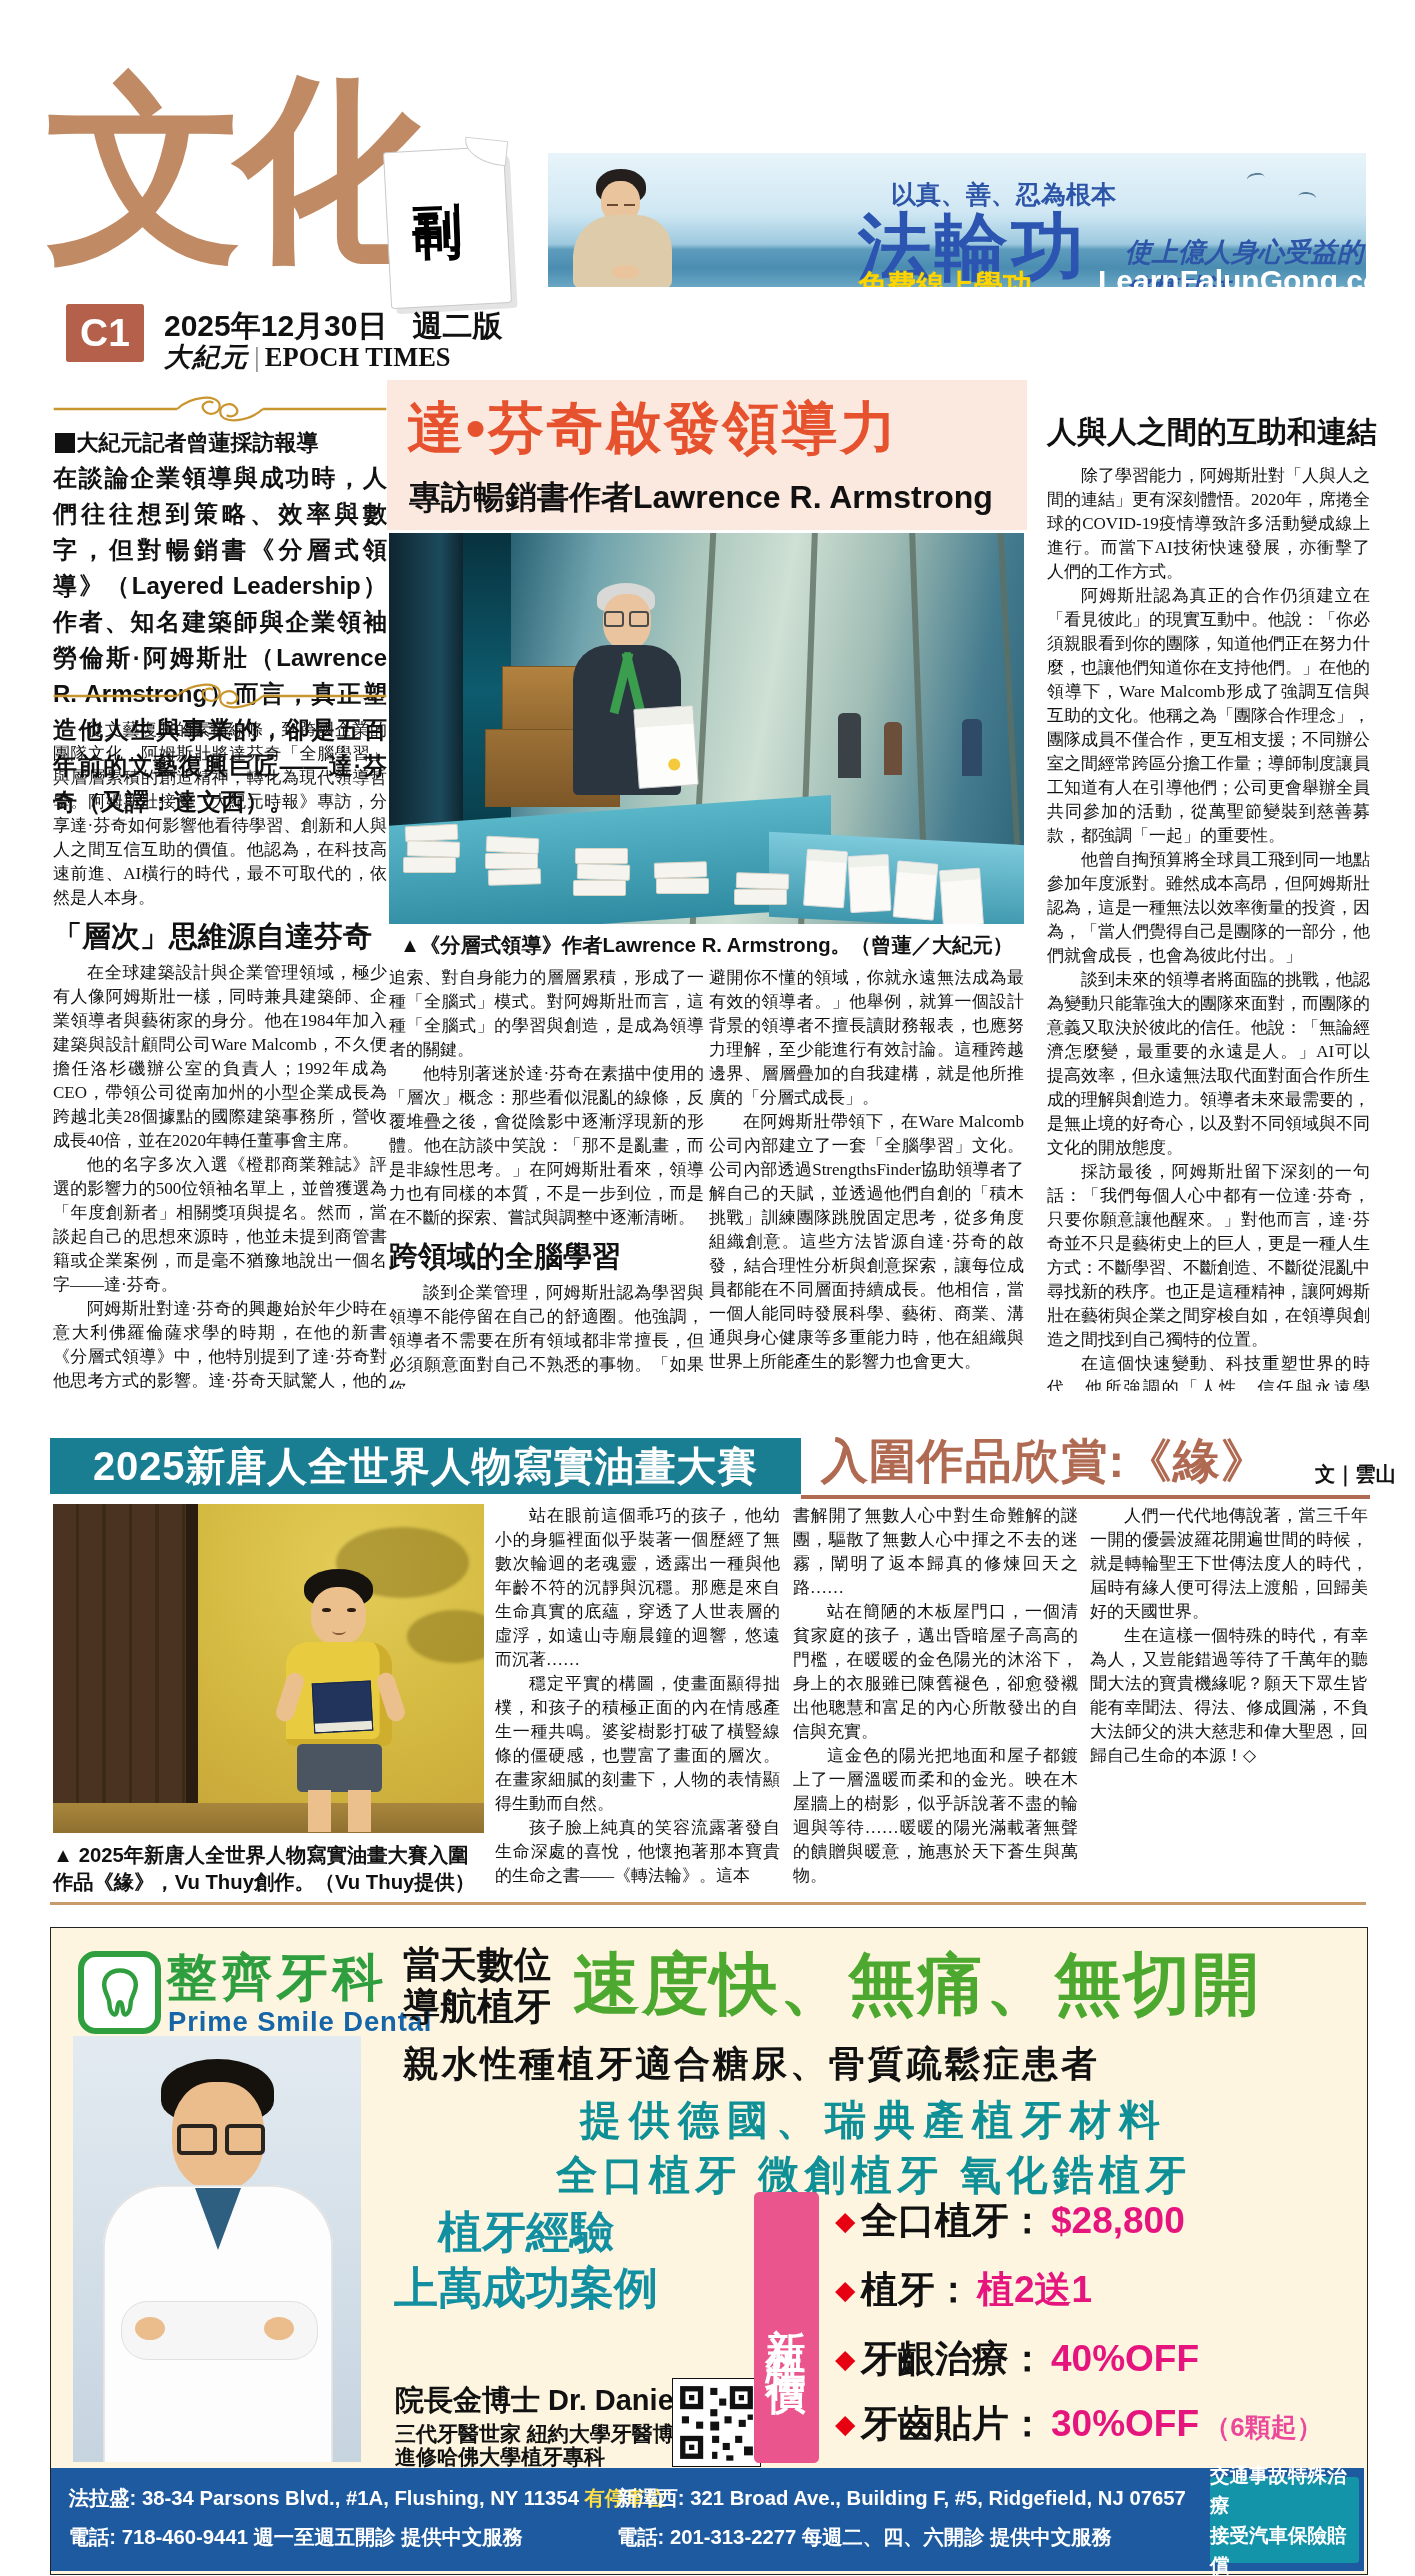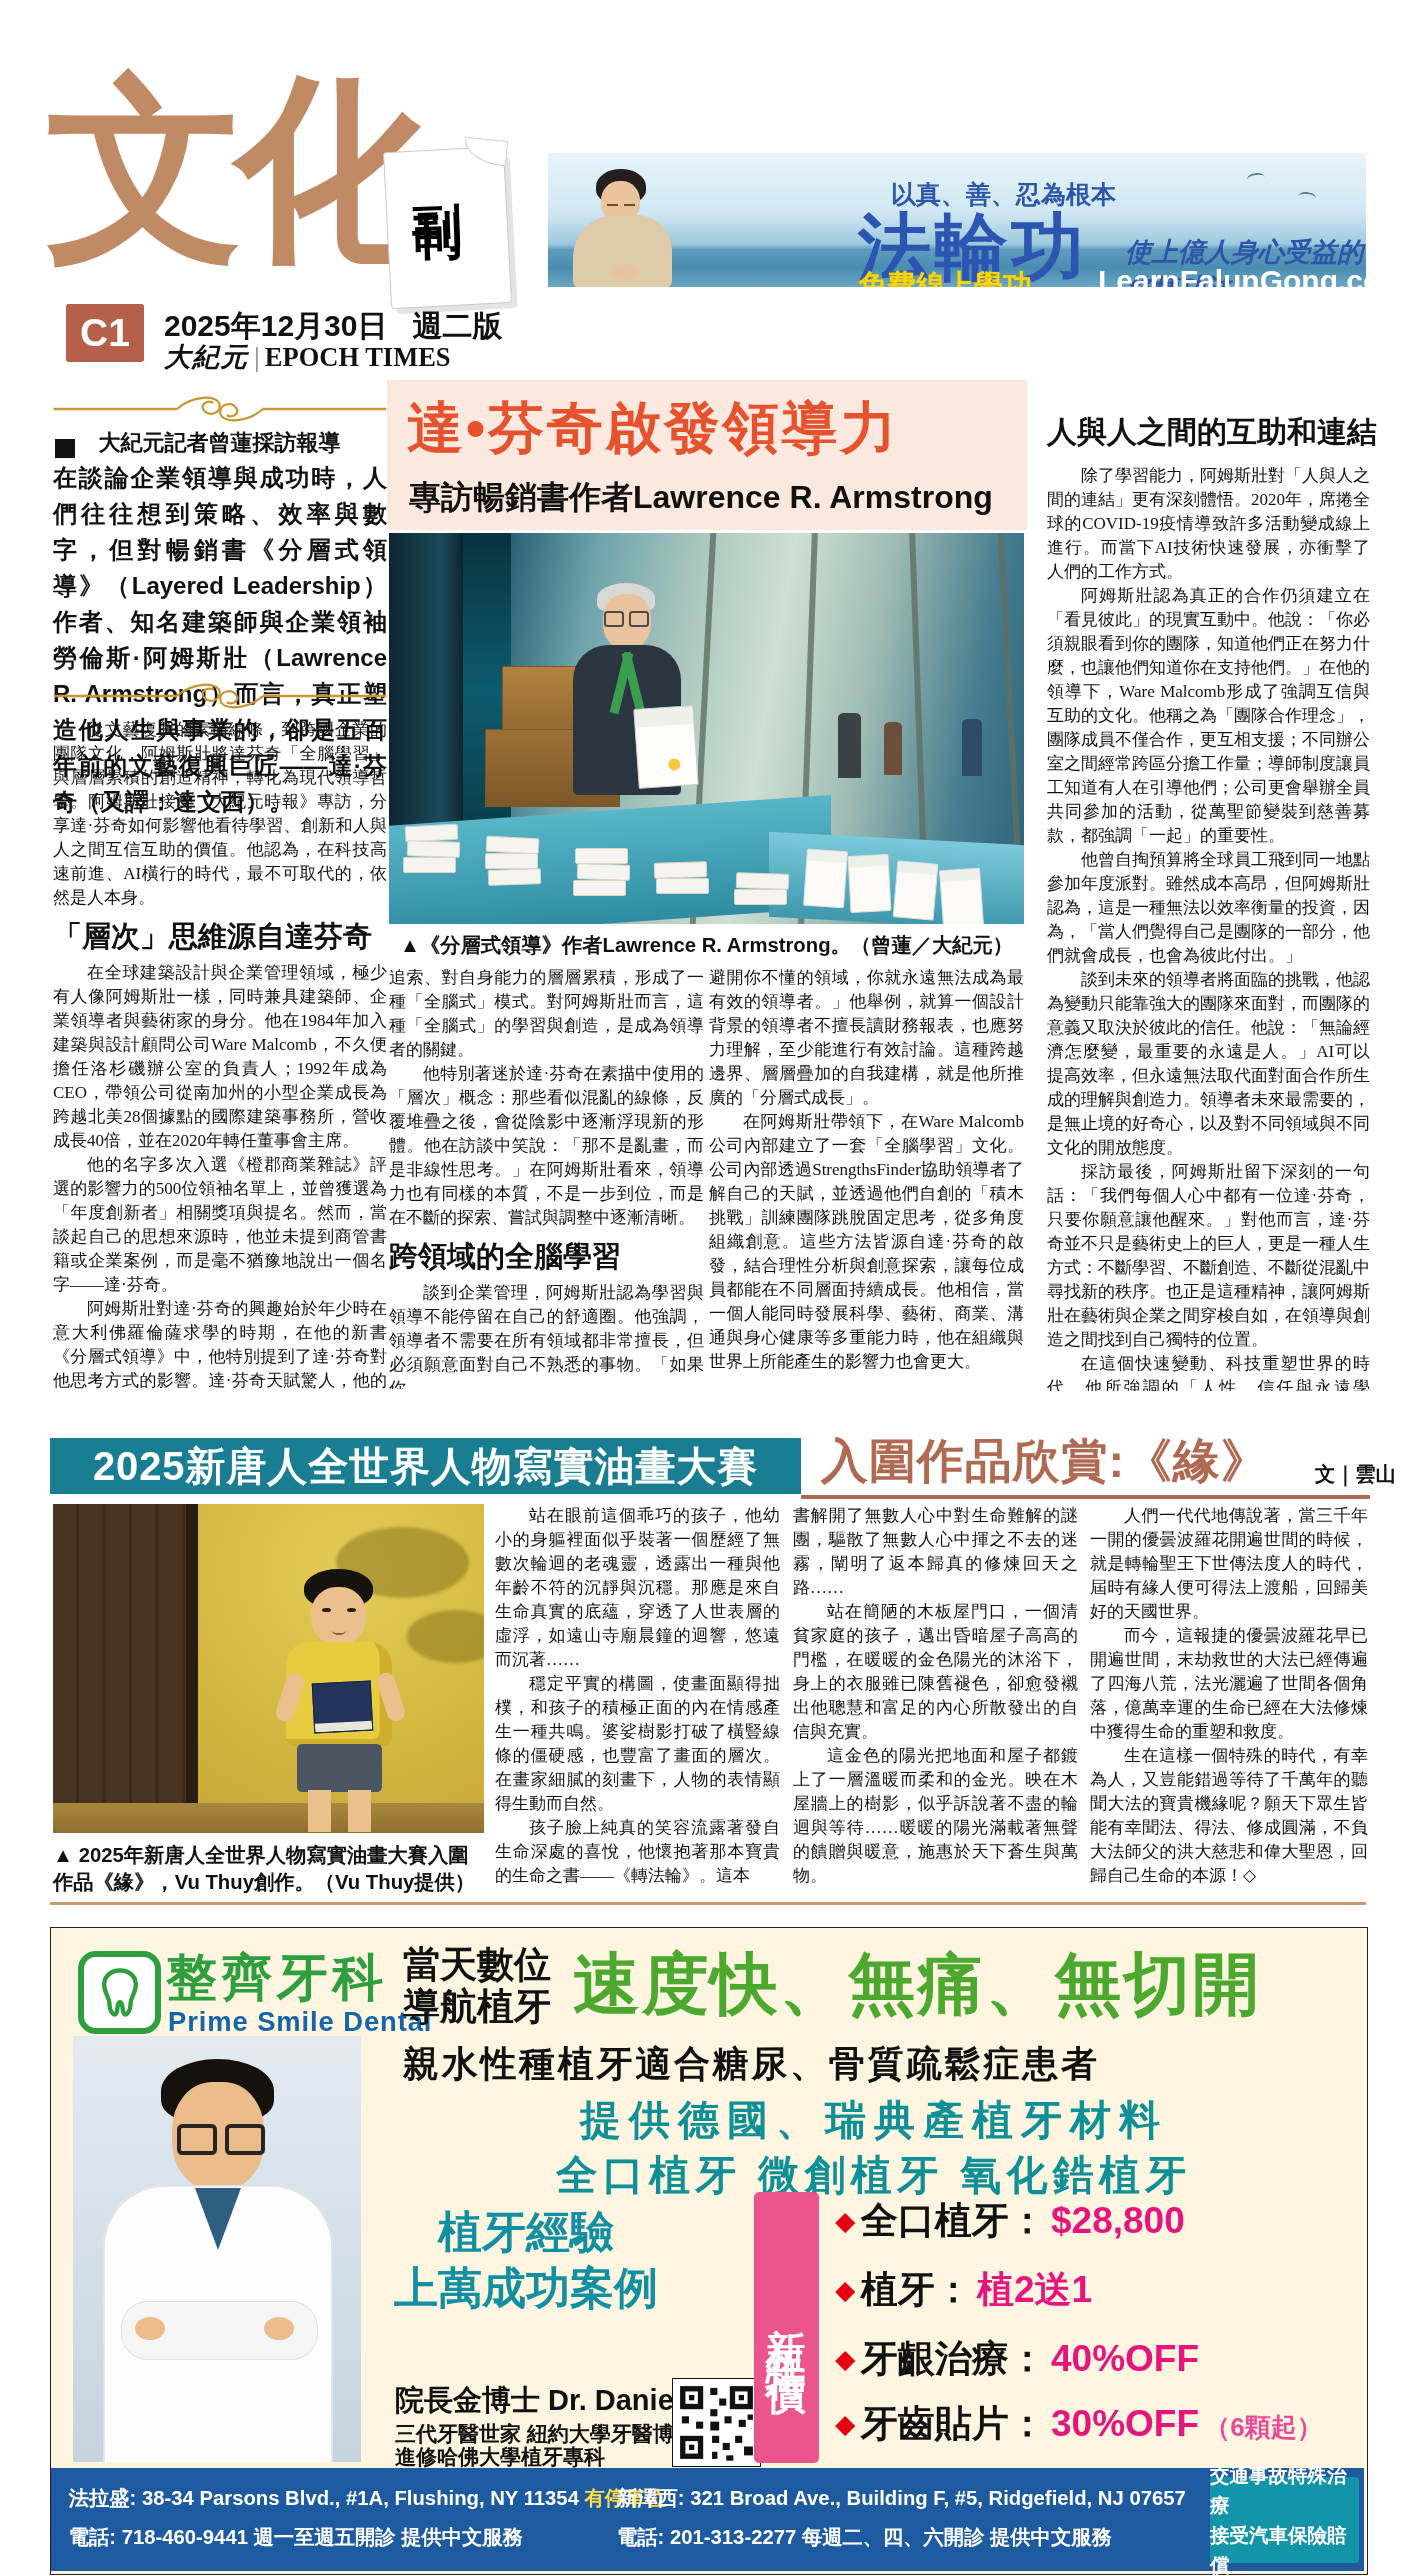--- a/index.html
+++ b/index.html
@@ -34,21 +34,21 @@
   .b-slogan{left:343px;top:25px;font-size:25px;font-weight:800;color:#2d55a8;}
   .b-title{left:310px;top:46px;font-size:73px;font-weight:900;color:#2b55b0;
            font-family:"Liberation Serif","DejaVu Serif",serif;letter-spacing:3.5px;}
   .b-sub{left:577px;top:81px;font-size:26.5px;font-weight:700;color:#2d55a8;
          font-family:"Liberation Serif","DejaVu Serif",serif;font-style:italic;}
   .b-cta{left:310px;top:113px;font-size:29px;font-weight:900;color:#ffd400;text-shadow:0 0 1.8px #8a6;}
   .b-url{left:550px;top:111px;font-size:30px;font-weight:800;color:#fff;}
   
   .orn{width:334px;height:30px;}
   
-  .kicker{left:55px;top:428px;font-size:22px;font-weight:900;display:flex;align-items:flex-end;gap:24px;}
+  .kicker{left:55px;top:428px;font-size:22px;font-weight:900;display:flex;align-items:center;gap:2px;}
   .ksq{width:19.5px;height:19.5px;background:#111;display:inline-block;}
   .lead{left:53px;top:460px;width:334px;font-size:24px;line-height:36px;font-weight:800;
         text-align:justify;color:#111;}
   .serifcol{font-family:"Liberation Serif","DejaVu Serif",serif;font-size:17px;line-height:24px;
         text-align:justify;overflow:hidden;}
   .serifcol p{margin:0;text-indent:2em;}
   .serifcol p.noind{text-indent:0;}
   .subhead{font-size:29px;font-weight:900;font-family:"Liberation Sans","DejaVu Sans",sans-serif;
         margin:8.8px 0 7px;line-height:1.2;}
   .col-l{left:53px;top:718px;width:334px;height:672px;}
@@ -321,21 +321,20 @@
   <p>穩定平實的構圖，使畫面顯得拙樸，和孩子的積極正面的內在情感產生一種共鳴。婆娑樹影打破了橫豎線條的僵硬感，也豐富了畫面的層次。在畫家細膩的刻畫下，人物的表情顯得生動而自然。</p>
   <p>孩子臉上純真的笑容流露著發自生命深處的喜悅，他懷抱著那本寶貴的生命之書——《轉法輪》。這本</p>
 </div>
 <div class="abs serifcol c2b">
   <p class="noind">書解開了無數人心中對生命難解的謎團，驅散了無數人心中揮之不去的迷霧，闡明了返本歸真的修煉回天之路……</p>
   <p>站在簡陋的木板屋門口，一個清貧家庭的孩子，邁出昏暗屋子高高的門檻，在暖暖的金色陽光的沐浴下，身上的衣服雖已陳舊褪色，卻愈發襯出他聰慧和富足的內心所散發出的自信與充實。</p>
   <p>這金色的陽光把地面和屋子都鍍上了一層溫暖而柔和的金光。映在木屋牆上的樹影，似乎訴說著不盡的輪迴與等待……暖暖的陽光滿載著無聲的饋贈與暖意，施惠於天下蒼生與萬物。</p>
 </div>
 <div class="abs serifcol c2c">
   <p>人們一代代地傳說著，當三千年一開的優曇波羅花開遍世間的時候，就是轉輪聖王下世傳法度人的時代，屆時有緣人便可得法上渡船，回歸美好的天國世界。</p>
-  <p>而今，這報捷的優曇波羅花早已開遍世間，末劫救世的大法已經傳遍了四海八荒，法光灑遍了世間各個角落，億萬幸運的生命已經在大法修煉中獲得生命的重塑和救度。</p>
   <p>生在這樣一個特殊的時代，有幸為人，又豈能錯過等待了千萬年的聽聞大法的寶貴機緣呢？願天下眾生皆能有幸聞法、得法、修成圓滿，不負大法師父的洪大慈悲和偉大聖恩，回歸自己生命的本源！◇</p>
 </div>
 
 <div class="abs tanline"></div>
 
 <div class="abs adbox"></div>
 <div class="abs toothbox">
   <svg width="46" height="51" viewBox="0 0 52 58">
     <path d="M26 4 C14 4,8 12,8 20 C8 30,14 34,14 42 C14 50,18 54,20 54 C24 54,22 40,26 40 C30 40,28 54,32 54 C34 54,38 50,38 42 C38 34,44 30,44 20 C44 12,38 4,26 4 Z" fill="none" stroke="#2F9E3F" stroke-width="5"></path>
   </svg>

